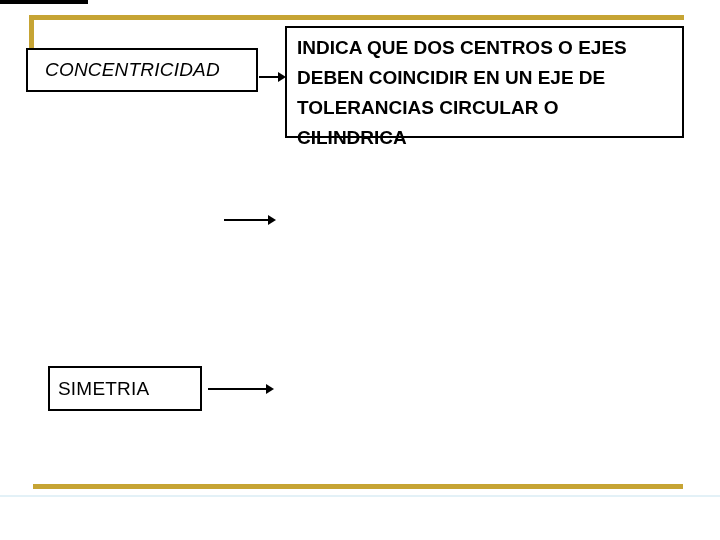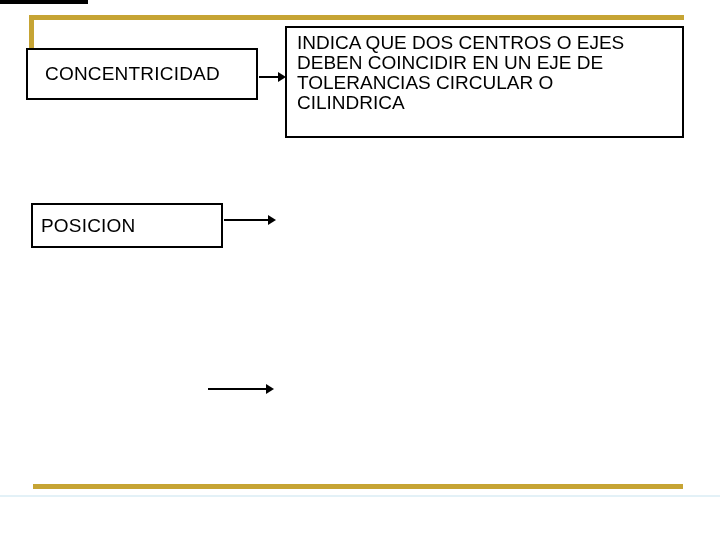--- a/index.html
+++ b/index.html
@@ -12,30 +12,30 @@
   .gold-h{position:absolute;left:29px;top:15px;width:655px;height:5px;background:#C6A434;}
   .gold-v{position:absolute;left:29px;top:15px;width:5px;height:49px;background:#C6A434;}
   .gold-b{position:absolute;left:33px;top:484px;width:650px;height:5px;background:#C6A434;}
   .faint{position:absolute;left:0;top:495px;width:720px;height:2px;background:#E3F1F7;}
 
   
   .term{
     position:absolute;border:2px solid #000;background:#fff;box-sizing:border-box;
     display:flex;align-items:center;font-size:19px;letter-spacing:0.2px;
   }
-  .term-1{left:26px;top:48px;width:232px;height:52px;padding-left:17px;}
+  .term-1{left:26px;top:48px;width:232px;height:44px;padding-left:17px;font-style:italic;}
   .term-2{left:31px;top:203px;width:192px;height:45px;padding-left:8px;}
   .term-3{left:48px;top:366px;width:154px;height:45px;padding-left:8px;}
 
   
   .desc{position:absolute;border:2px solid #000;background:#fff;box-sizing:border-box;}
   .desc-1{left:285px;top:26px;width:399px;height:112px;}
   .desc-2{left:274px;top:163px;width:414px;height:116px;}
   .desc-3{left:272px;top:350px;width:405px;height:122px;border-width:1px;}
-  .desc-text{position:absolute;white-space:pre;font-size:19px;line-height:20px;}
+  .desc-text{position:absolute;white-space:pre;font-size:19px;line-height:30px;font-weight:bold;}
   .desc-1 .desc-text{left:10px;top:5px;}
   .desc-2 .desc-text{left:13px;top:6px;}
   .desc-3 .desc-text{left:12px;top:7px;}
 
   
   .arrow{position:absolute;height:2px;background:#000;}
   .arrow::after{
     content:"";position:absolute;right:-8px;top:-4px;width:0;height:0;
     border-left:8px solid #000;border-top:5px solid transparent;border-bottom:5px solid transparent;
   }
@@ -59,20 +59,20 @@
   </div>
   <div class="arrow arrow-1"></div>
   <div class="desc desc-1">
     <div class="desc-text">INDICA QUE DOS CENTROS O EJES
 DEBEN COINCIDIR EN UN EJE DE
 TOLERANCIAS CIRCULAR O
 CILINDRICA</div>
 
   </div>
 
-  <div class="term term-2">
-    <span>POSICION</span>
-  </div>
   <div class="arrow arrow-2"></div>
 
+  <div class="term term-3">
+    <span>SIMETRIA</span>
+  </div>
   <div class="arrow arrow-3"></div>
 
 </div>
 
 </body></html>

